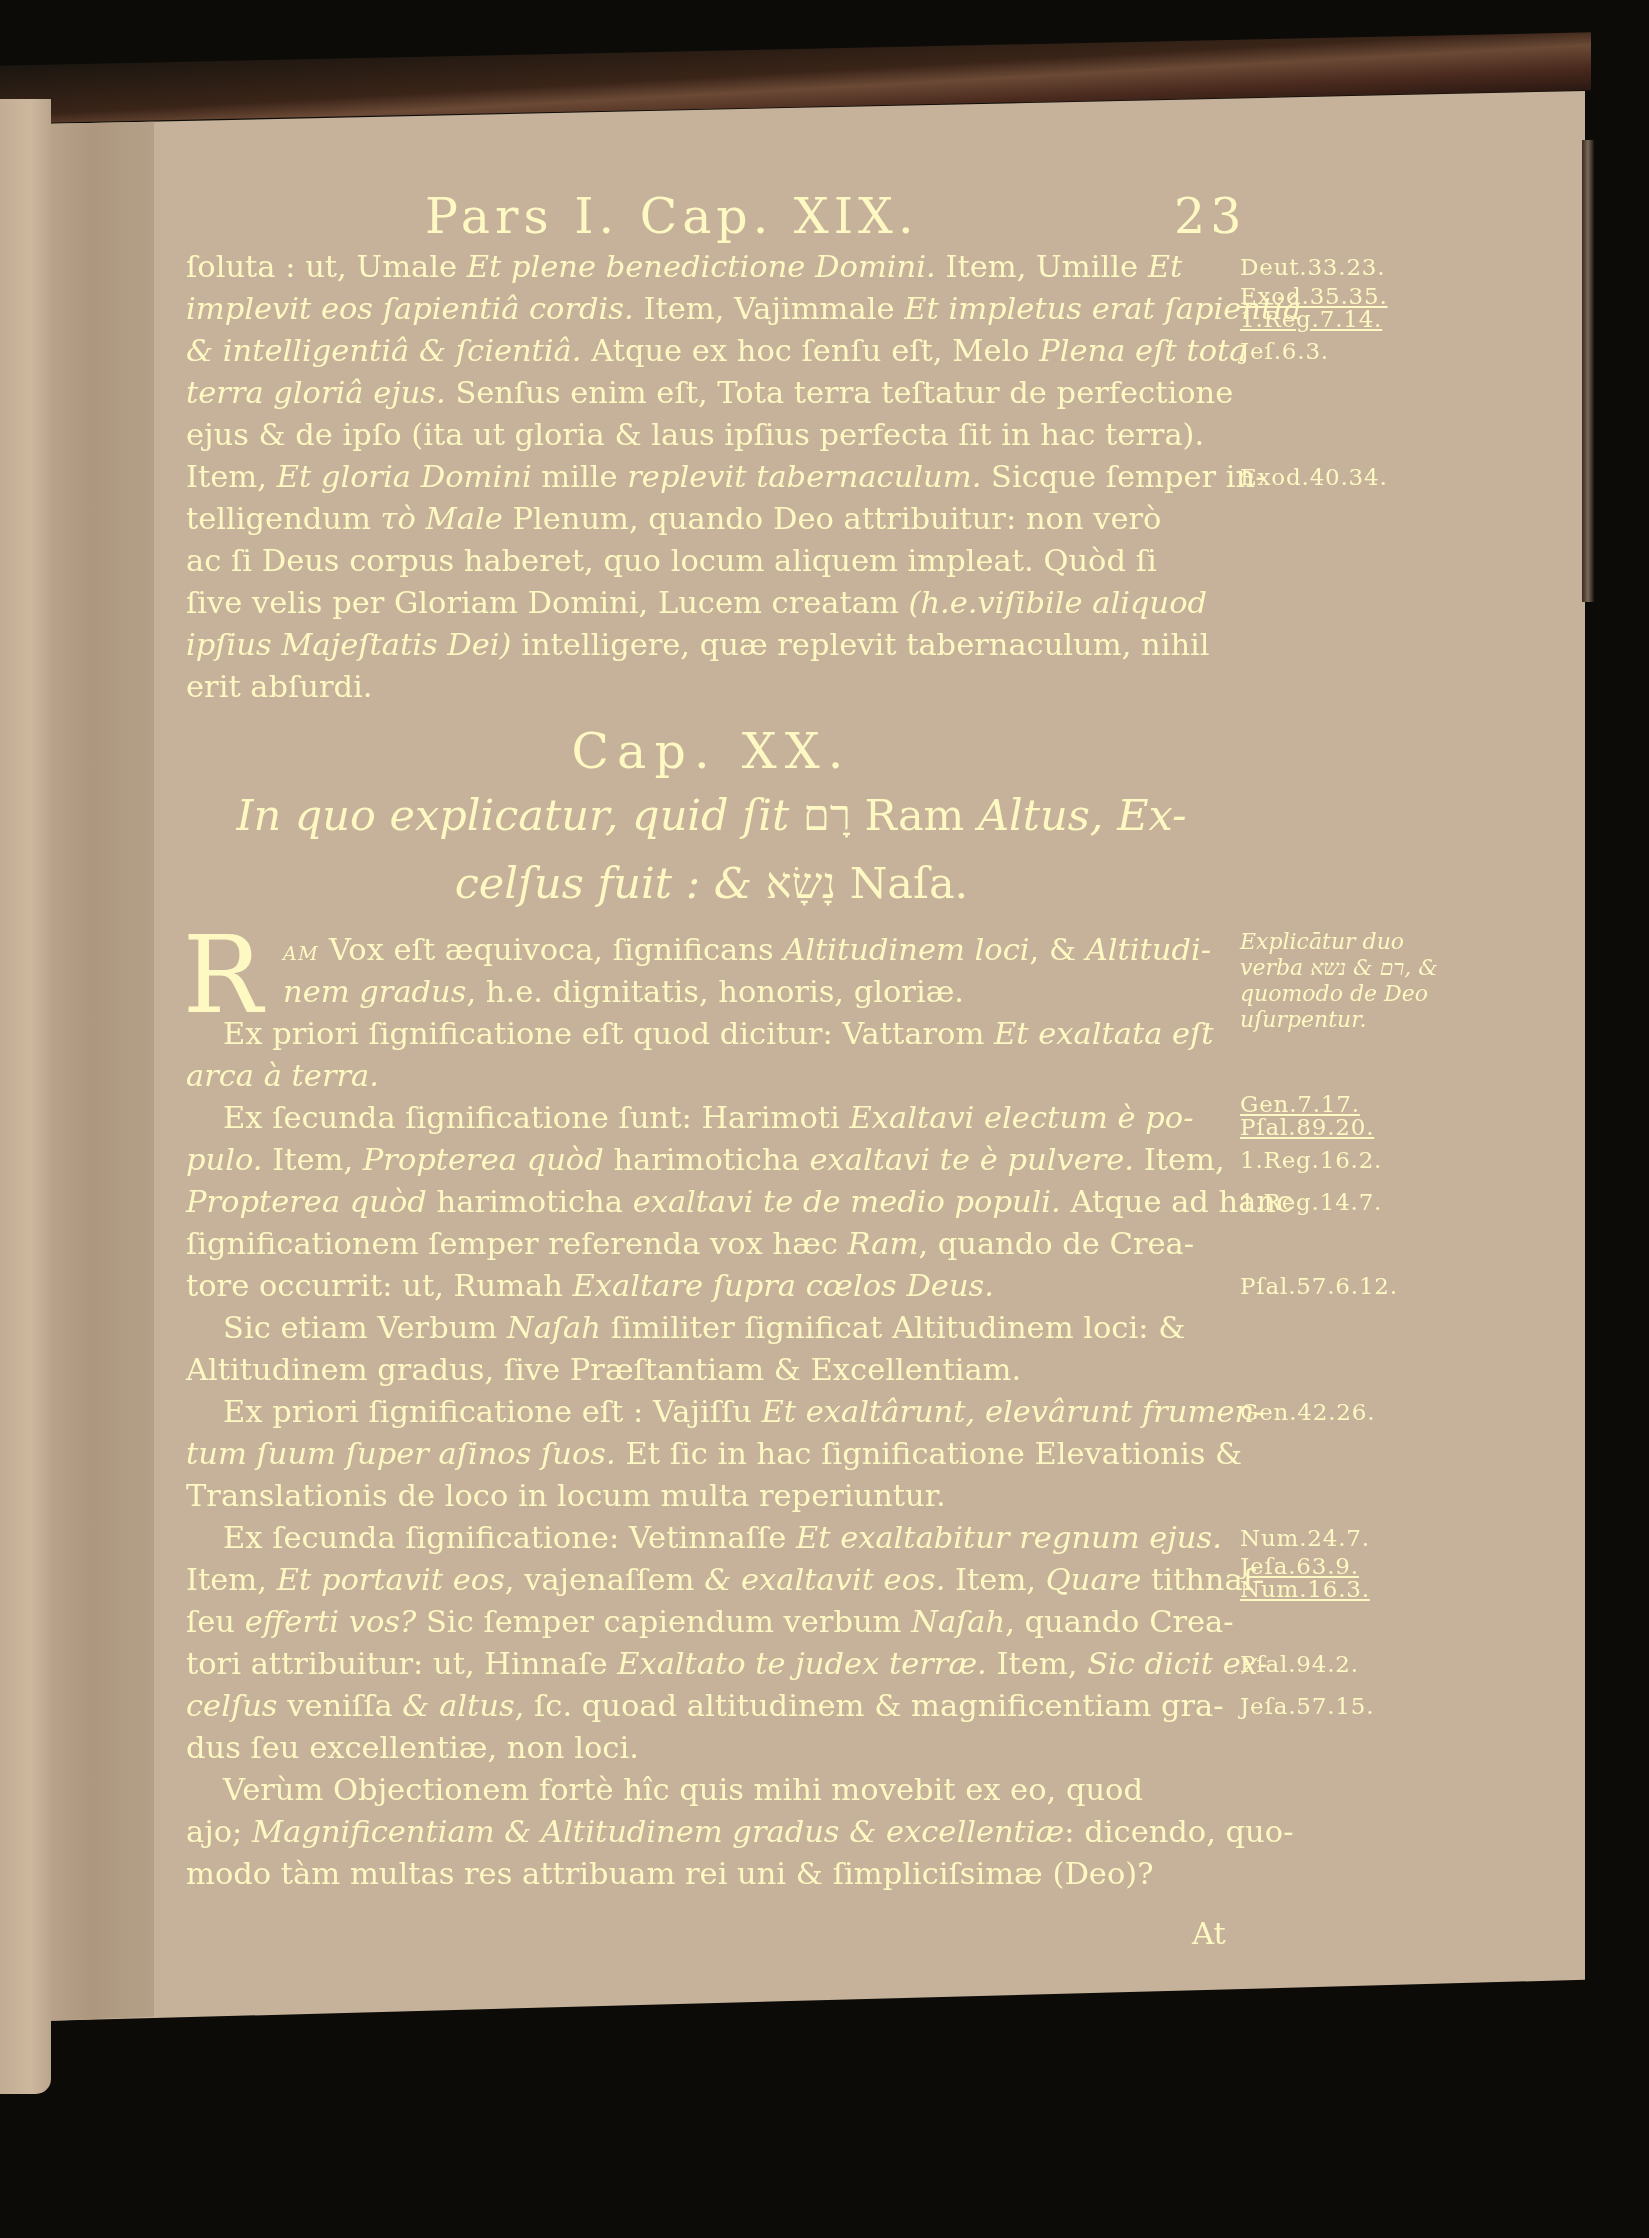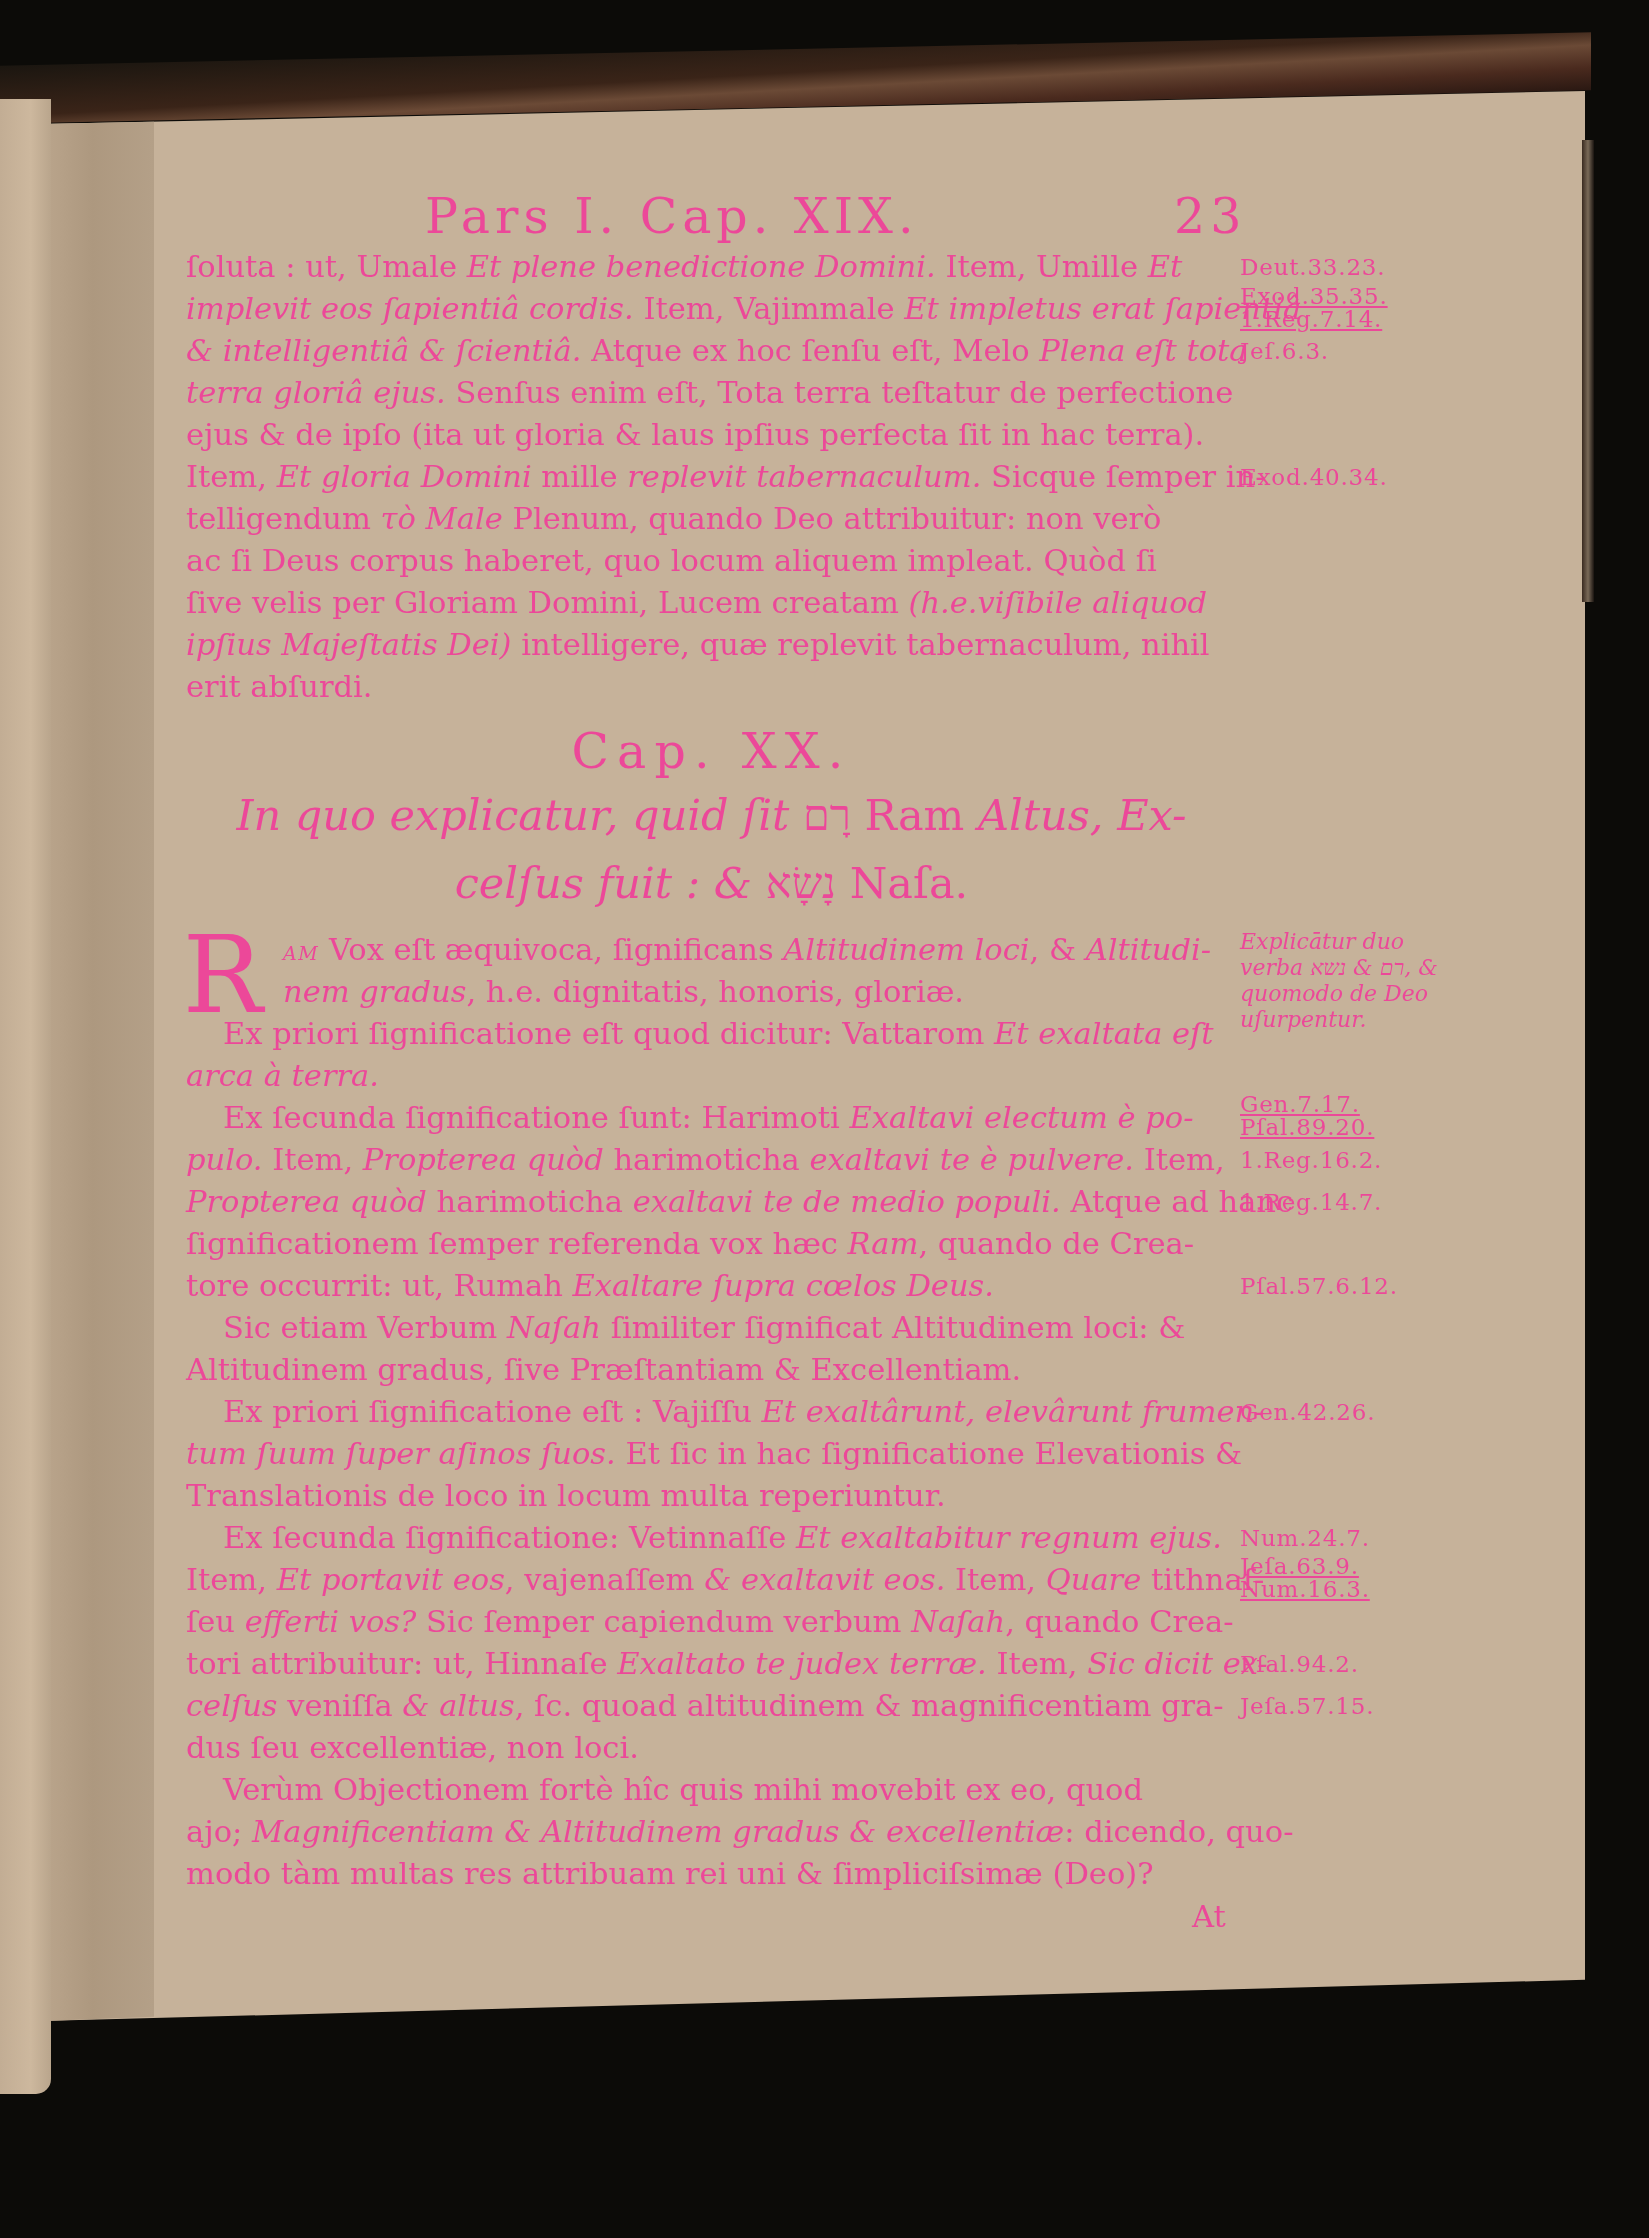--- a/index.html
+++ b/index.html
@@ -28,21 +28,21 @@
     position: absolute; left: 51px; top: 91px; width: 103px; height: 2053px;
     background: linear-gradient(90deg, #b8a38a 0%, #ad987f 40%, #b4a088 100%);
     clip-path: polygon(0 1.6%, 100% 1.5%, 100% 93.8%, 0 94%);
   }
   .right-edge {
     position: absolute; left: 1582px; top: 140px; width: 11.5px; height: 462px;
     background: linear-gradient(90deg, #3a2a20, #7a6a58, #1a1410);
   }
   .content {
     position: absolute; left: 186px; top: 188px; width: 1253px;
-    color: #ec4899;
+    color: #fef9c3;
   }
   .running-head {
     position: relative; height: 58px; font-size: 49px; letter-spacing: 5px;
   }
   .running-head .title { position: absolute; left: 239px; top: 0; }
   .running-head .pagenum { position: absolute; left: 988px; top: 0; }
   .body-line {
     position: relative; height: 42px; font-size: 30.5px; line-height: 42px;
     white-space: nowrap;
   }
@@ -64,21 +64,21 @@
   .chapter-sub .up { font-style: normal; }
   .dropcap-block { position: relative; margin-top: 11.5px; }
   .dropcap {
     position: absolute; left: -3.3px; top: 1.6px; font-size: 106px; line-height: 91px;
   }
   .marginal-note {
     position: absolute; left: 1054px; top: 0; width: 214px; font-size: 22px;
     font-style: italic; line-height: 26px;
   }
   .catchword { position: relative; height: 45px; font-size: 30.5px; }
-  .catchword span { position: absolute; left: 1006px; top: 4px; }
+  .catchword span { position: absolute; left: 1006px; top: 21px; }
   .smallcaps { font-size: 19px; font-style: italic; letter-spacing: 1.6px; }
 </style>
 </head>
 <body>
 
 <div class="top-edge"></div>
 <div class="left-page"></div>
 <div class="page"></div>
 <div class="gutter"></div>
 <div class="right-edge"></div>

